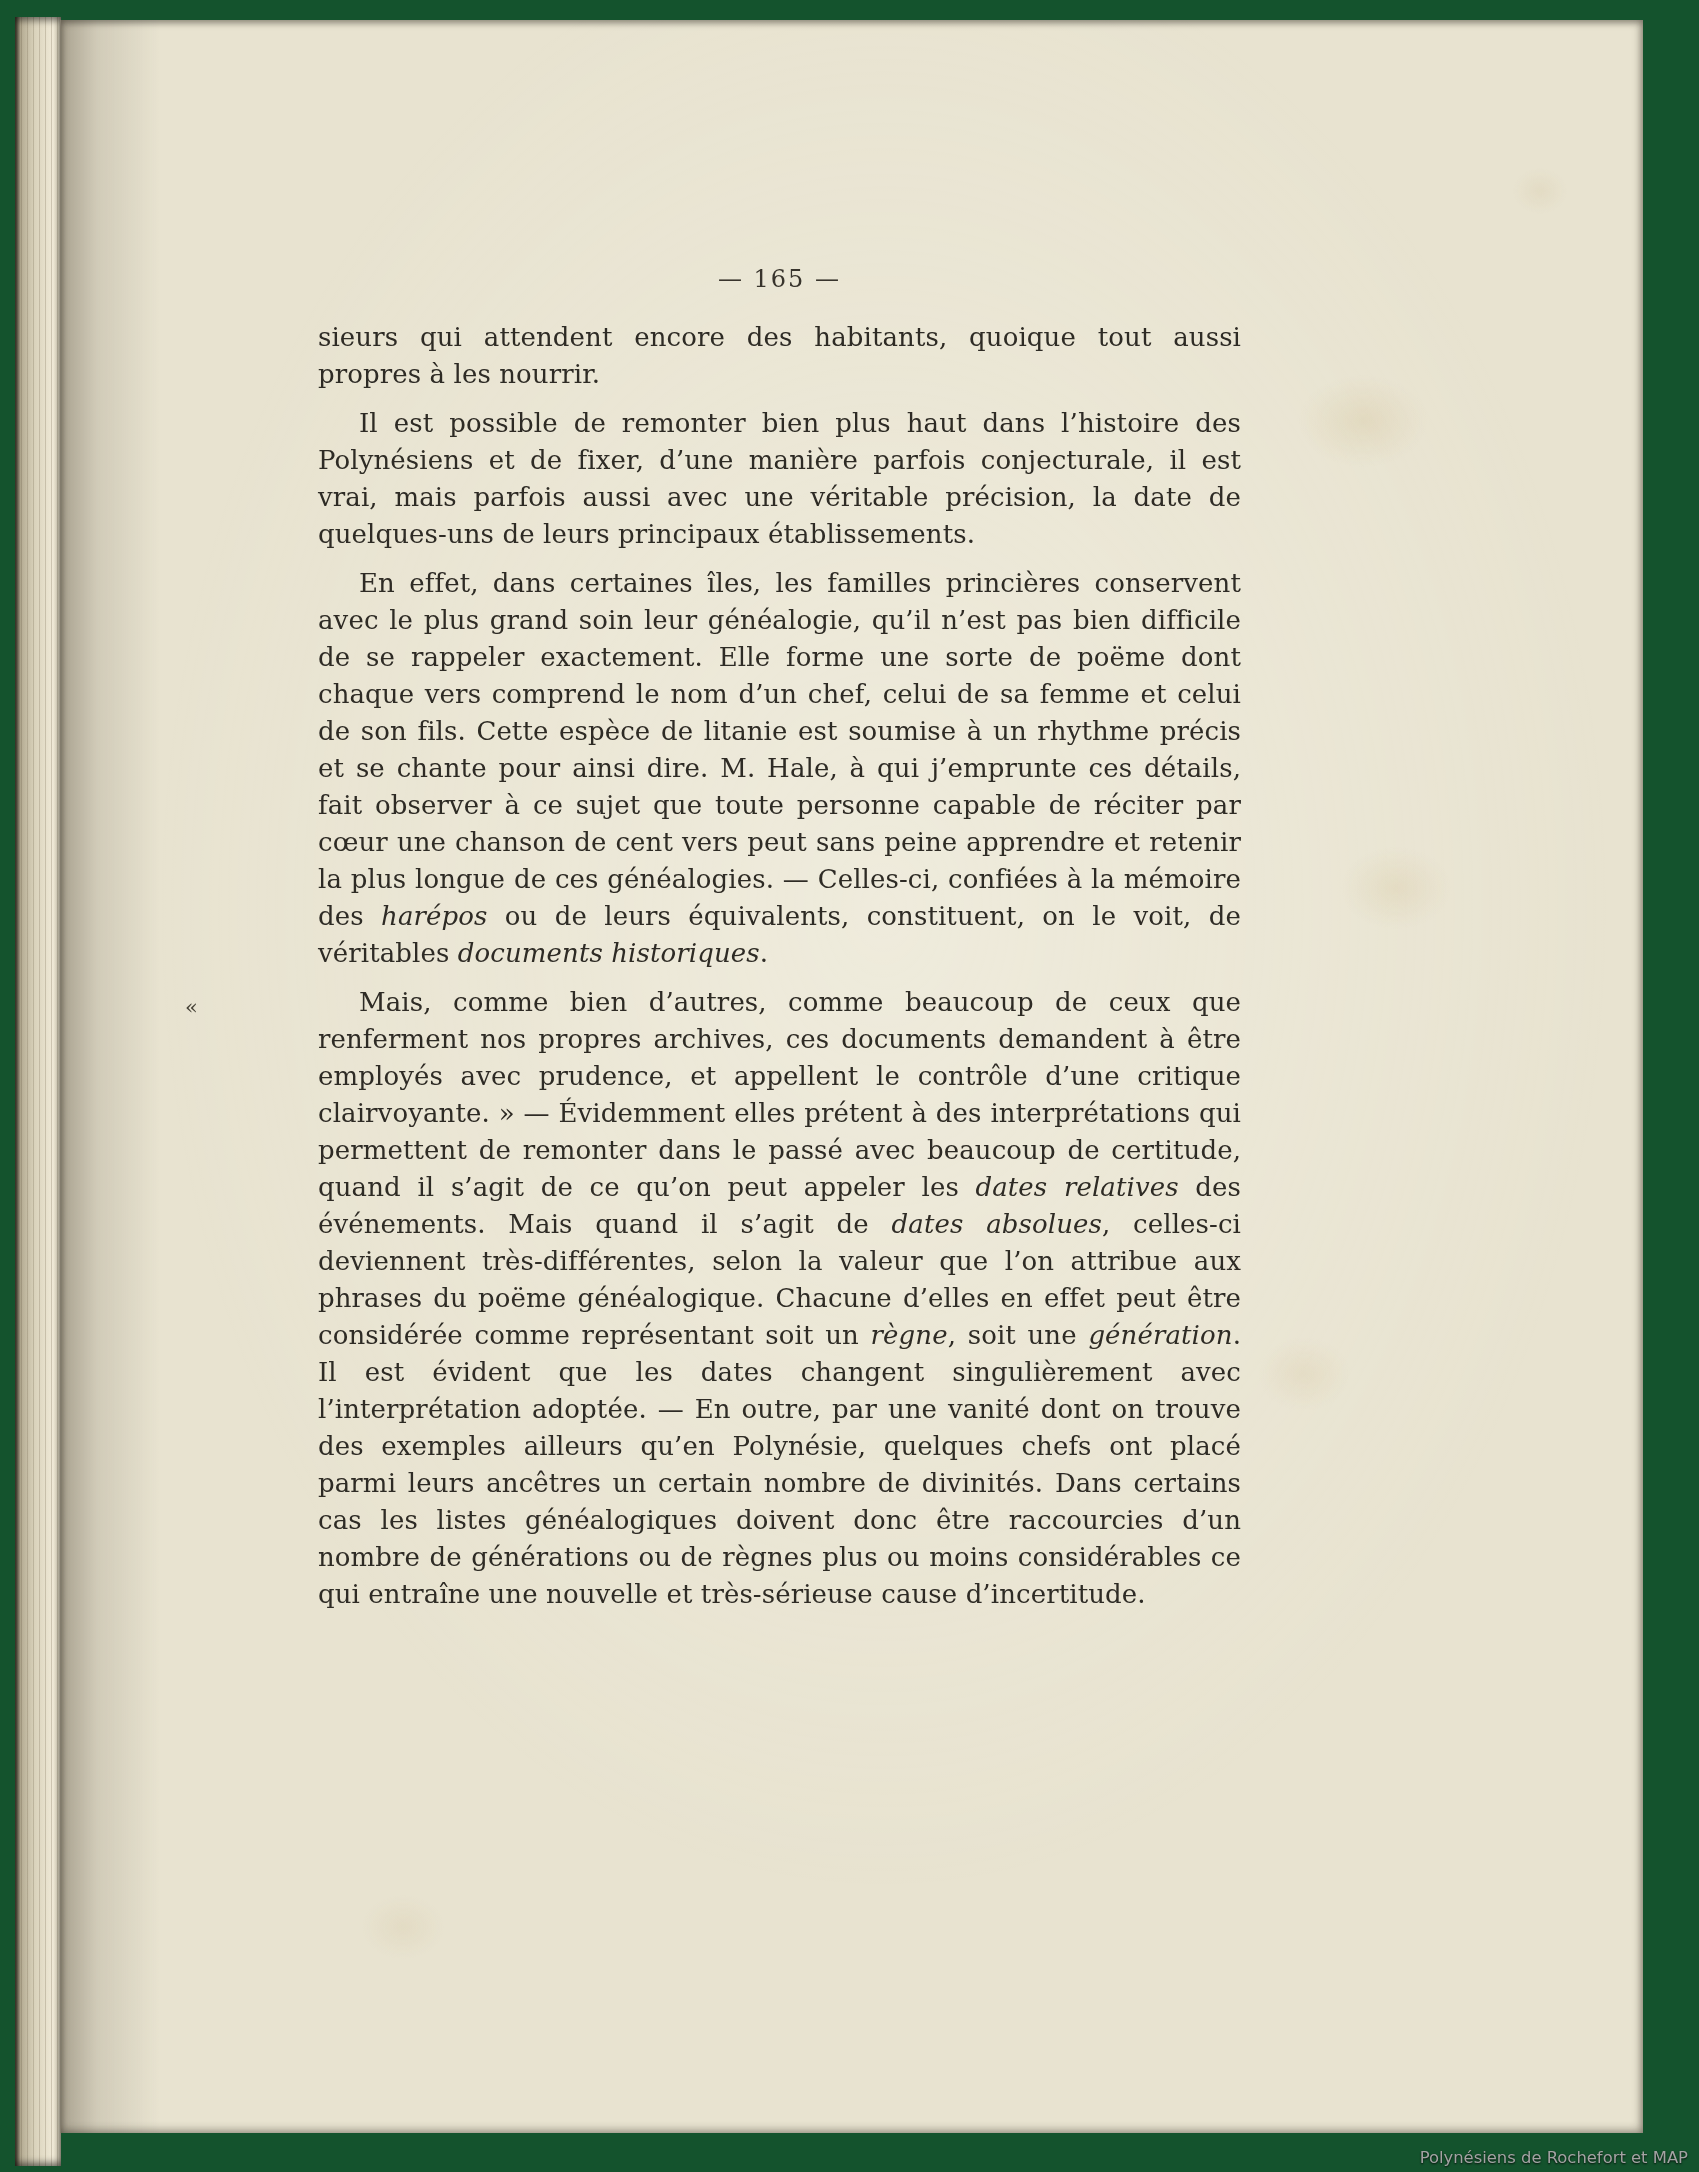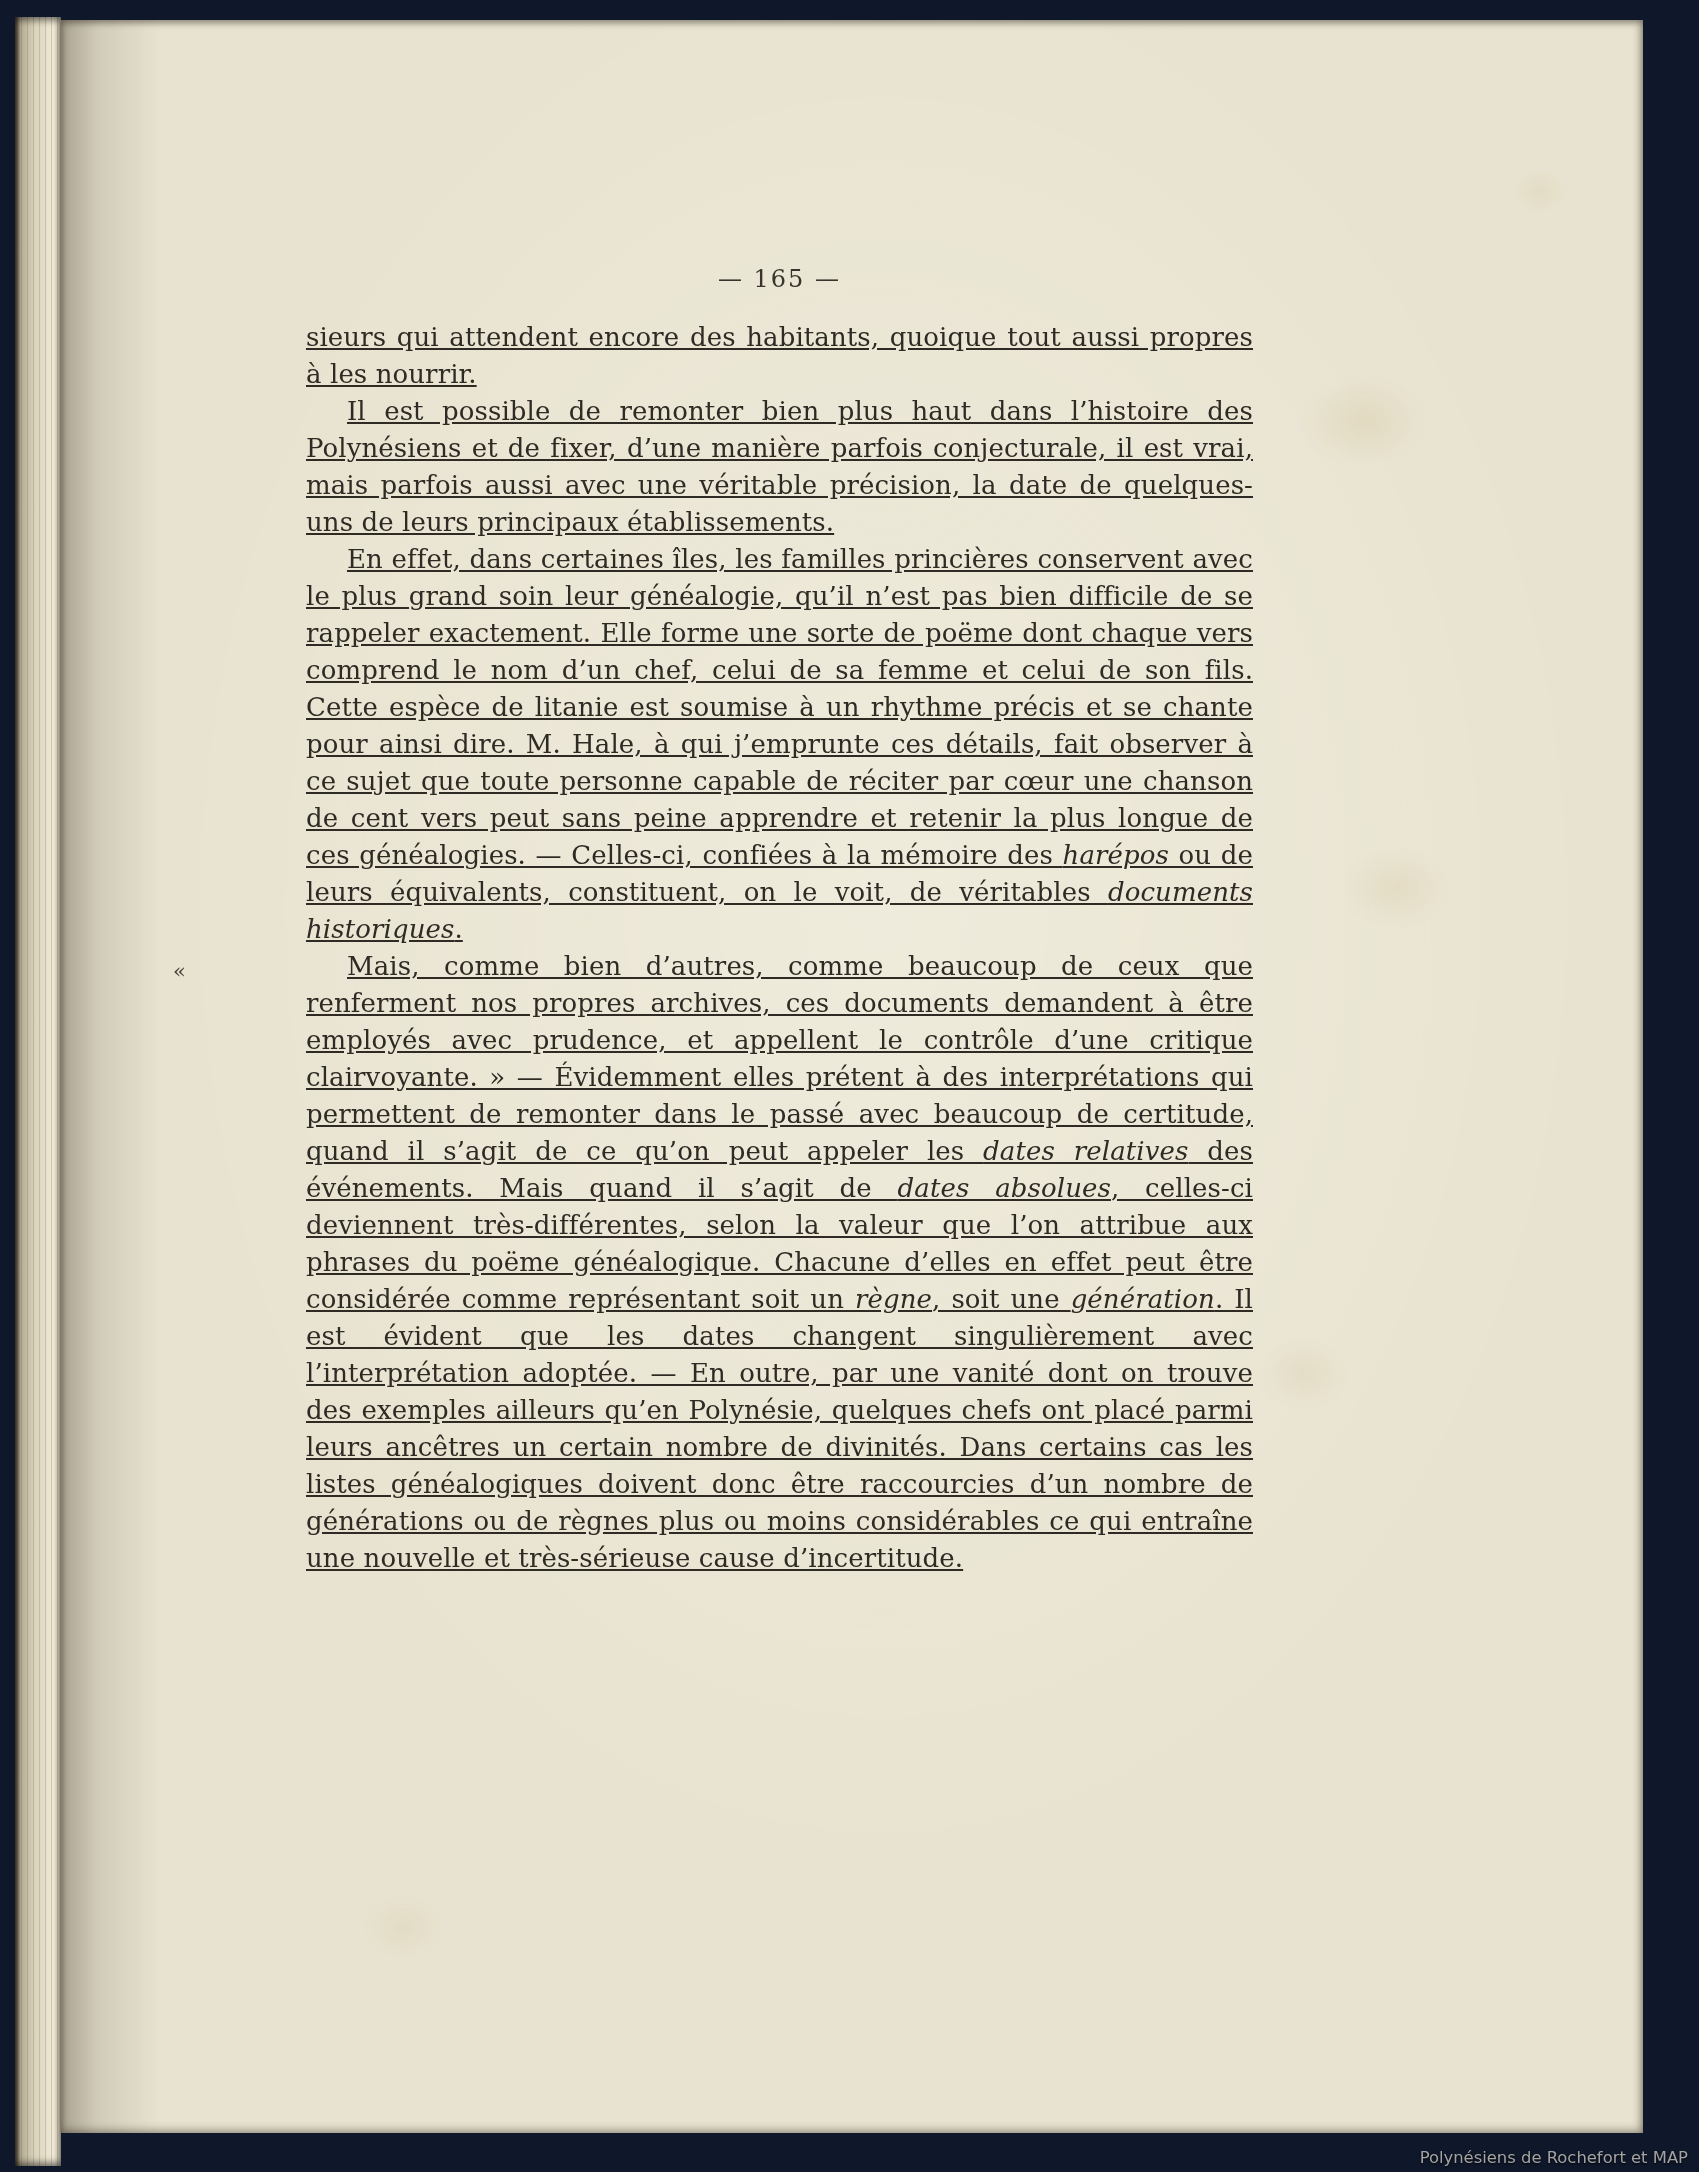--- a/index.html
+++ b/index.html
@@ -10,21 +10,21 @@
   body {
     width: 1700px;
     height: 2172px;
     position: relative;
     overflow: hidden;
     font-family: "DejaVu Serif", "Liberation Serif", serif;
   }
   .scan {
     position: absolute;
     inset: 0;
-    background: #0f172a;
+    background: #14532d;
   }
   
   .page-edges {
     position: absolute;
     left: 14.5px;
     top: 17px;
     width: 46px;
     height: 2149px;
     background:
       repeating-linear-gradient(90deg, rgba(118,106,82,0.28) 0 1.3px, rgba(0,0,0,0) 1.3px 6px),
@@ -67,23 +67,22 @@
   .text-block {
     margin: 0 391px 0 245px;
     width: 947px;
     color: #2e2b25;
     font-size: 26px;
     line-height: 37px;
     text-align: justify;
     letter-spacing: 0.1px;
   }
   .para {
-    margin: 0;
+    margin: 12px;
     position: relative;
-    text-decoration: underline;
   }
   .para.indent { text-indent: 41px; }
   .it { font-style: italic; }
   .margin-mark {
     position: absolute;
     left: -174px;
     top: 5.3px;
     font-size: 21px;
     color: #45413а;
     color: #454136;

